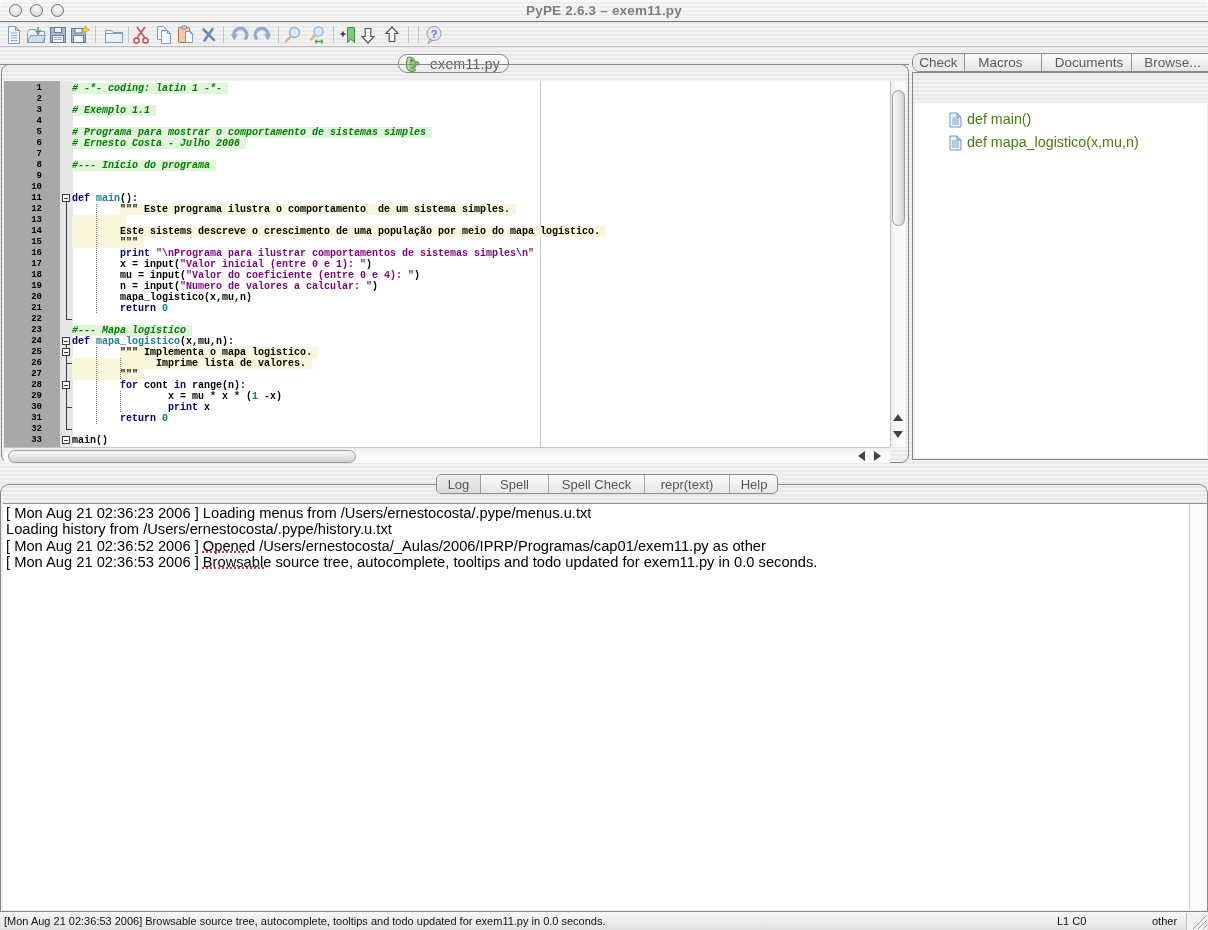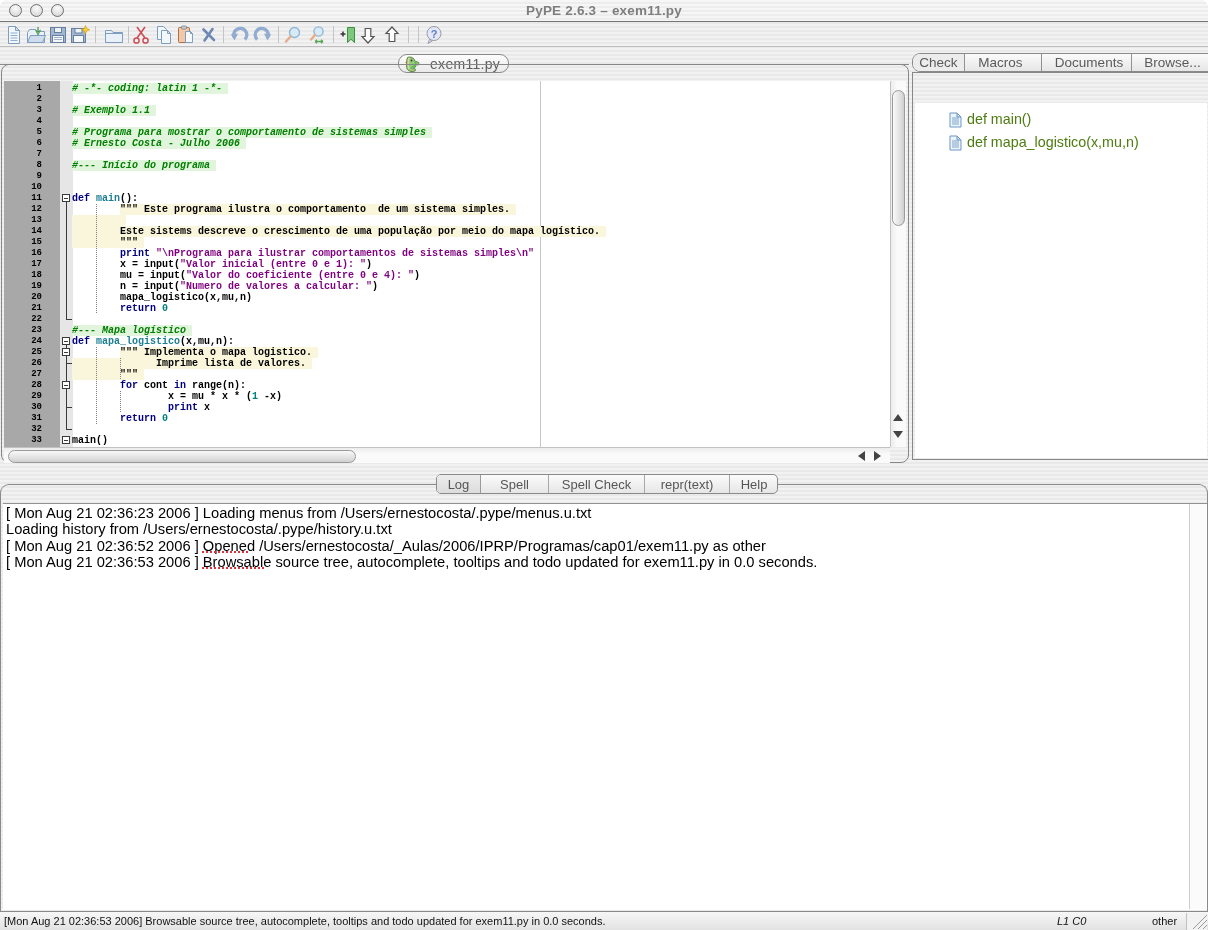--- a/index.html
+++ b/index.html
@@ -325,21 +325,21 @@
       <div class="btab" style="left:0px;width:44px;background:linear-gradient(180deg,#ededed,#dadada);border-right:1px solid #9a9a9a;">Log</div>
       <div class="btab" style="left:44px;width:67px;">Spell</div>
       <div class="btab" style="left:111px;width:96px;border-left:1px solid #a8a8a8;">Spell Check</div>
       <div class="btab" style="left:207px;width:85px;border-left:1px solid #a8a8a8;">repr(text)</div>
       <div class="btab" style="left:292px;width:49px;border-left:1px solid #a8a8a8;">Help</div>
     </div>
   </div>
 
   <div id="status">
     <span style="position:absolute;left:4px;top:3px;">[Mon Aug 21 02:36:53 2006] Browsable source tree, autocomplete, tooltips and todo updated for exem11.py in 0.0 seconds.</span>
-    <span style="position:absolute;left:1057px;top:3px;font-style:italic;">L1 C0</span>
+    <span style="position:absolute;left:1057px;top:3px;">L1 C0</span>
     <span style="position:absolute;left:1152px;top:3px;">other</span>
     <div id="grip">
       <svg width="21" height="17">
           <g stroke="#9a9a9a">
             <line x1="6" y1="16" x2="20" y2="2"></line>
             <line x1="11" y1="16" x2="20" y2="7"></line>
             <line x1="16" y1="16" x2="20" y2="12"></line>
           </g>
         </svg>
     </div>

